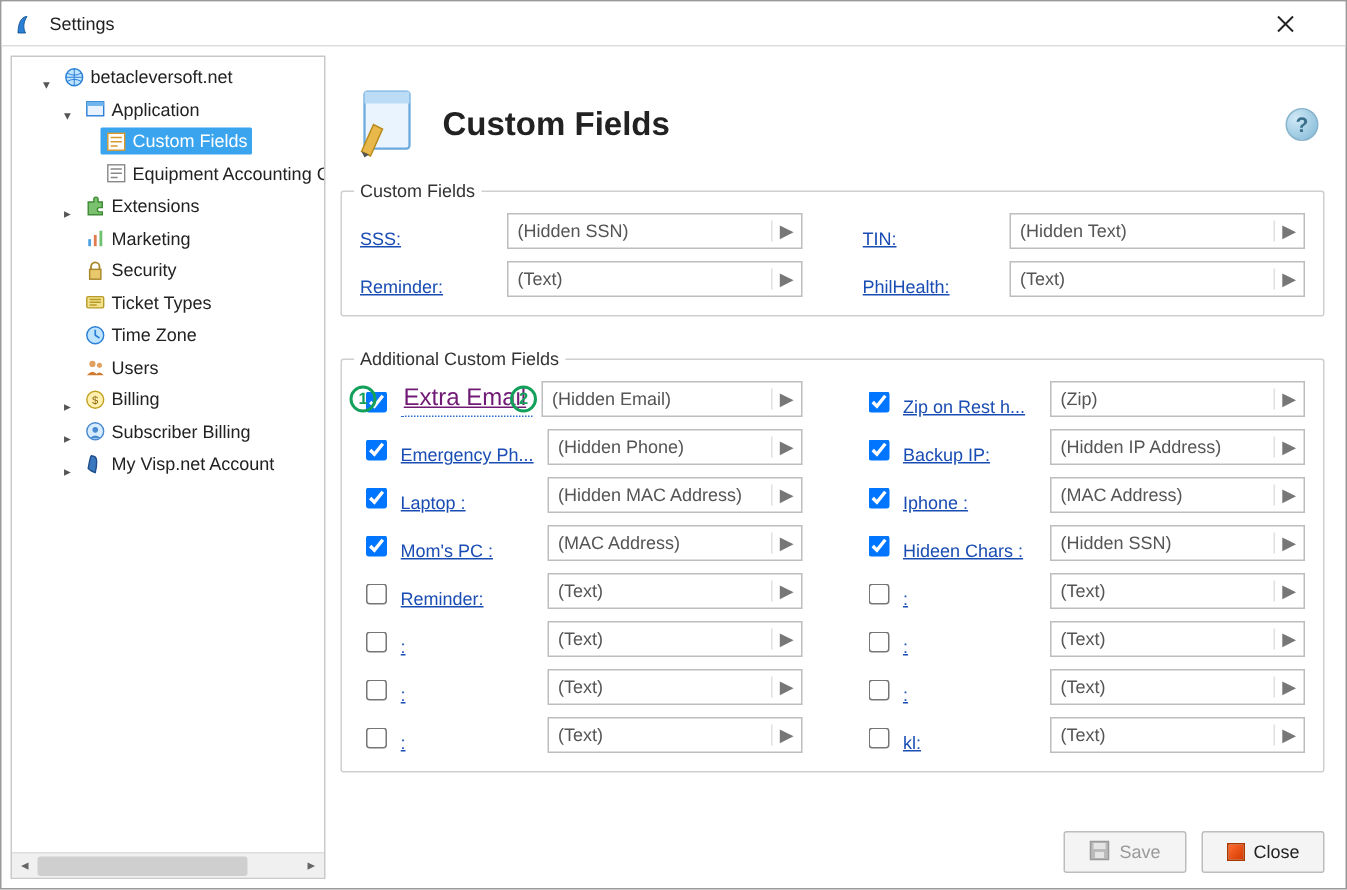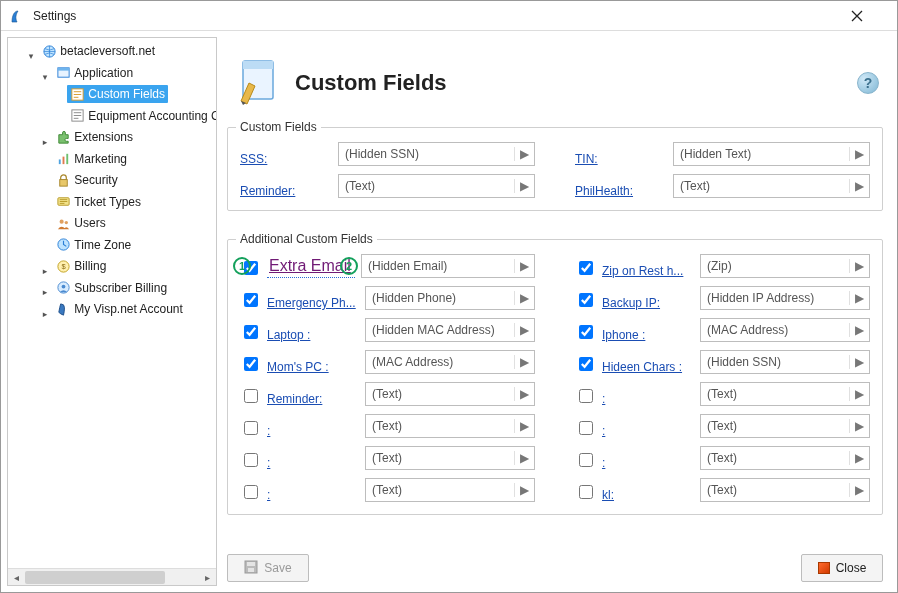--- a/index.html
+++ b/index.html
@@ -191,21 +191,21 @@
       color: #13a05b; font-weight: bold;
       display: flex; align-items: center; justify-content: center;
       font-size: 11px;
       position: absolute;
       background: rgba(255,255,255,0.01);
     }
 
     
     .footer {
       margin-top: auto;
-      display: flex; justify-content: space-between; gap: 10px;
+      display: flex; justify-content: flex-end; gap: 10px;
       padding-top: 14px;
     }
     .btn {
       min-width: 82px; height: 28px;
       border: 1px solid #bdbdbd;
       background: #f4f4f4;
       display: flex; align-items: center; justify-content: center;
       gap: 6px;
       cursor: pointer;
       border-radius: 2px;
@@ -317,35 +317,35 @@
                       <rect x="2" y="4" width="12" height="8" rx="1" fill="#f2e28a" stroke="#b89a2a"></rect>
                       <path d="M4 6 H12 M4 8 H12 M4 10 H9" stroke="#b89a2a"></path>
                     </svg></span>
                 <span>Ticket Types</span>
               </span>
             </li>
             <li>
               <span class="twisty"></span>
               <span class="tree-row">
                 <span class="tree-icon"><svg viewBox="0 0 16 16">
+                      <circle cx="8" cy="8" r="6" fill="#bfe4ff" stroke="#2a7fd6"></circle>
+                      <path d="M8 4 V8 L11 10" stroke="#2a7fd6" fill="none" stroke-width="1.2"></path>
+                    </svg></span>
+                <span>Time Zone</span>
+              </span>
+            </li>
+            <li>
+              <span class="twisty"></span>
+              <span class="tree-row">
+                <span class="tree-icon"><svg viewBox="0 0 16 16">
                       <circle cx="6" cy="6" r="2.2" fill="#e0a060"></circle>
                       <circle cx="11" cy="7" r="1.8" fill="#e0a060"></circle>
                       <path d="M2 14 q4 -5 8 0 M8 14 q3 -4 6 0" fill="#d07a30"></path>
                     </svg></span>
                 <span>Users</span>
-              </span>
-            </li>
-            <li>
-              <span class="twisty"></span>
-              <span class="tree-row">
-                <span class="tree-icon"><svg viewBox="0 0 16 16">
-                      <circle cx="8" cy="8" r="6" fill="#bfe4ff" stroke="#2a7fd6"></circle>
-                      <path d="M8 4 V8 L11 10" stroke="#2a7fd6" fill="none" stroke-width="1.2"></path>
-                    </svg></span>
-                <span>Time Zone</span>
               </span>
             </li>
             <li>
               <span class="twisty">▸</span>
               <span class="tree-row">
                 <span class="tree-icon"><svg viewBox="0 0 16 16">
                       <circle cx="8" cy="8" r="6" fill="#fff0b0" stroke="#c0a020"></circle>
                       <text x="8" y="11" text-anchor="middle" font-size="8" fill="#8a6a10">$</text>
                     </svg></span>
                 <span>Billing</span>

